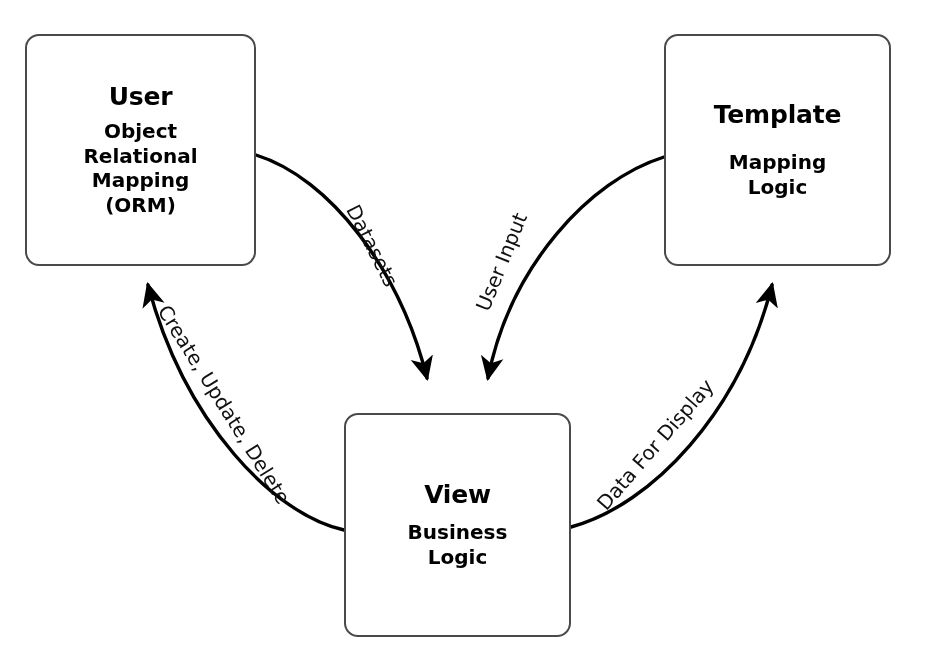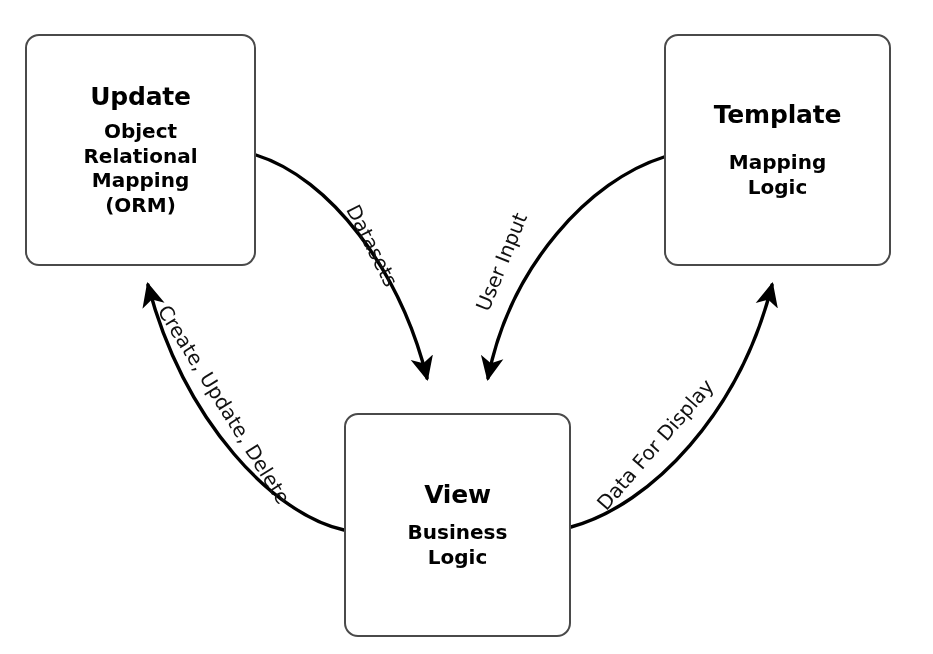--- a/index.html
+++ b/index.html
@@ -119,21 +119,21 @@
     <path d="M 256 155 C 330 178 400 270 427 378" fill="none" stroke="#000000" stroke-width="3.4" stroke-linecap="round" marker-end="url(#arrowhead)"></path>
 
     <path d="M 664 157 C 590 180 510 266 488 378" fill="none" stroke="#000000" stroke-width="3.4" stroke-linecap="round" marker-end="url(#arrowhead)"></path>
 
     <path d="M 344 530 C 275 515 185 424 148 285" fill="none" stroke="#000000" stroke-width="3.4" stroke-linecap="round" marker-end="url(#arrowhead)"></path>
 
     <path d="M 571 527 C 652 505 740 412 772 285" fill="none" stroke="#000000" stroke-width="3.4" stroke-linecap="round" marker-end="url(#arrowhead)"></path>
   </svg>
 
   <div class="node-box" id="node-model">
-    <div class="node-title">Update</div>
+    <div class="node-title">User</div>
     <div class="node-sub">Object
 Relational
 Mapping
 (ORM)</div>
   </div>
 
   <div class="node-box" id="node-template">
     <div class="node-title">Template</div>
     <div class="node-sub">Mapping
 Logic</div>

